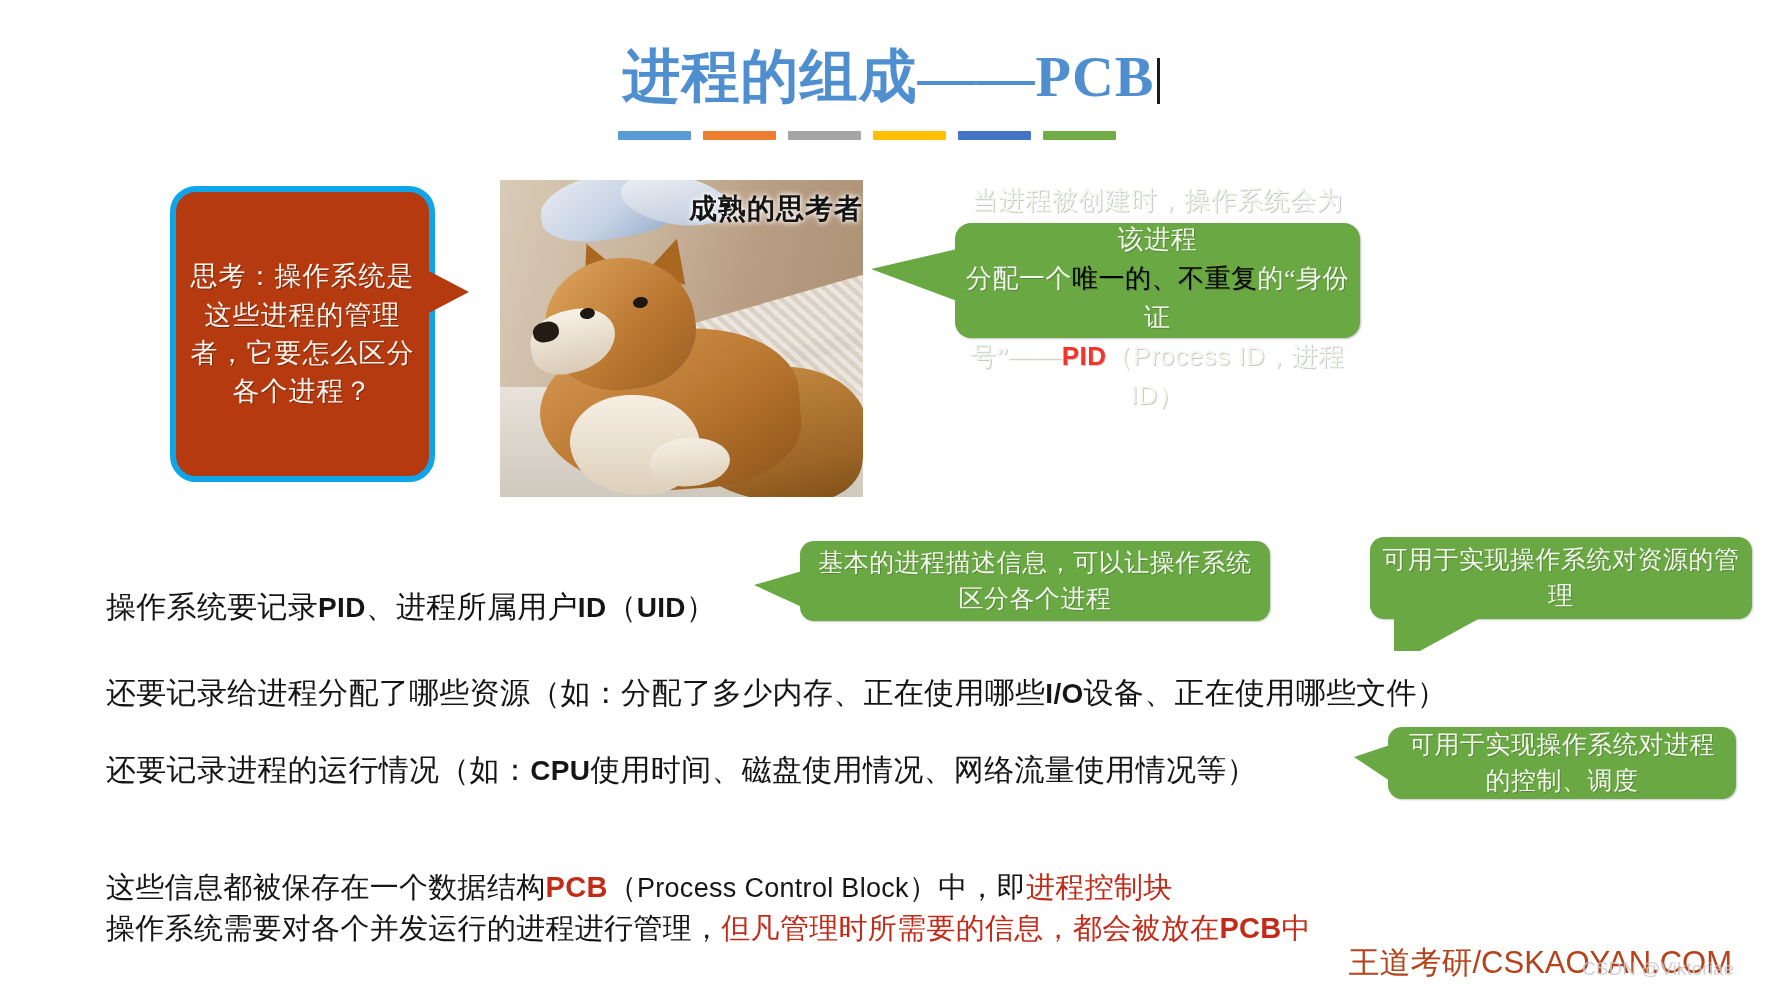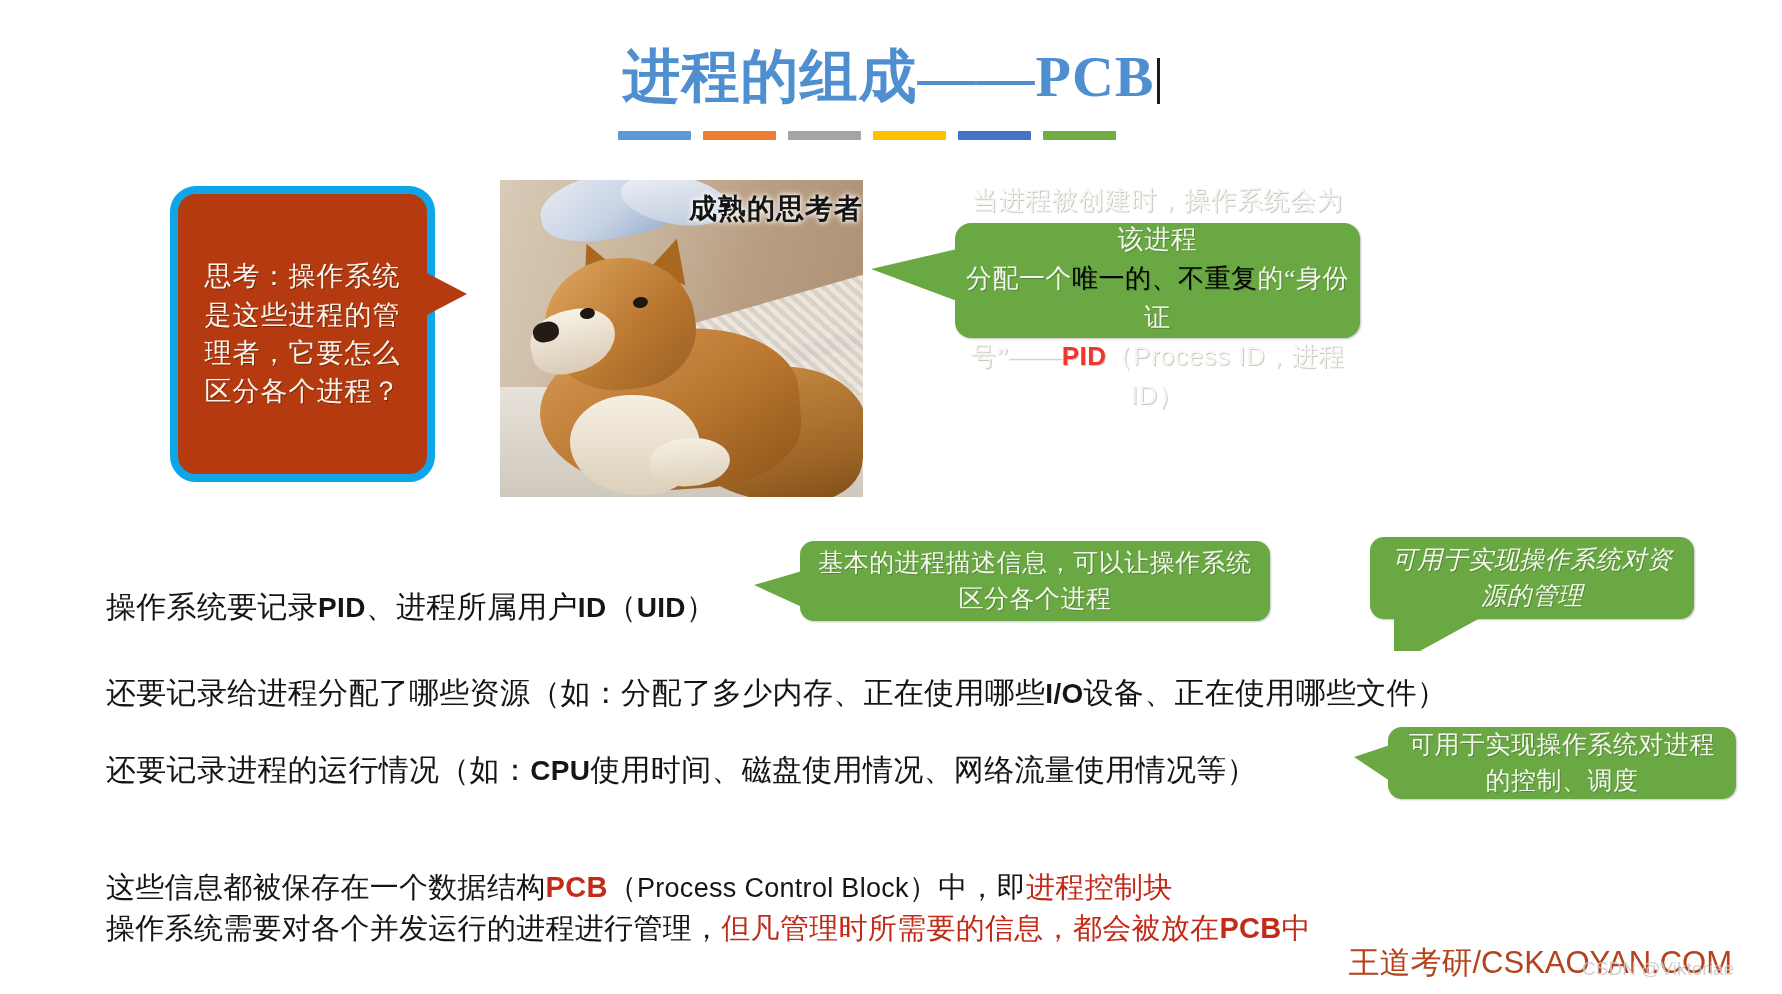--- a/index.html
+++ b/index.html
@@ -29,21 +29,21 @@
   #colorbars{
     position:absolute;left:618px;top:131px;
     display:flex;gap:12px;
   }
   #colorbars .bar{width:73px;height:9px;border-radius:1px;}
 
   
   #red-callout{
     position:absolute;left:170px;top:186px;width:265px;height:296px;
     background:#B63A10;
-    border:8px solid #0ea5e9;
+    border:6px solid #0ea5e9;
     border-radius:26px;
     box-sizing:border-box;
     display:flex;align-items:center;justify-content:center;
   }
   #red-callout .txt{
     color:#FAF3EC;
     font-size:27px;line-height:1.42;
     text-align:center;
     text-shadow:1px 1px 0 rgba(0,0,0,.35);
     padding:0 14px;
@@ -210,21 +210,21 @@
     text-shadow:1px 1px 0 rgba(0,0,0,.2);
     padding:0 12px;letter-spacing:.5px;
   }
   #gcall-desc{left:800px;top:541px;width:470px;height:80px;}
   #gcall-desc .tail{
     position:absolute;left:-46px;top:30px;width:0;height:0;
     border-top:14px solid transparent;
     border-bottom:22px solid transparent;
     border-right:48px solid #6AA843;
   }
-  #gcall-res{left:1370px;top:537px;width:324px;height:82px;font-style:italic;}
+  #gcall-res{left:1370px;top:537px;width:382px;height:82px;}
   #gcall-res .tail{
     position:absolute;left:24px;bottom:-32px;width:0;height:0;
     border-left:26px solid #6AA843;
     border-right:62px solid transparent;
     border-top:34px solid #6AA843;
     border-bottom:0;
   }
   #gcall-ctrl{left:1388px;top:727px;width:348px;height:72px;}
   #gcall-ctrl .tail{
     position:absolute;left:-34px;top:18px;width:0;height:0;

